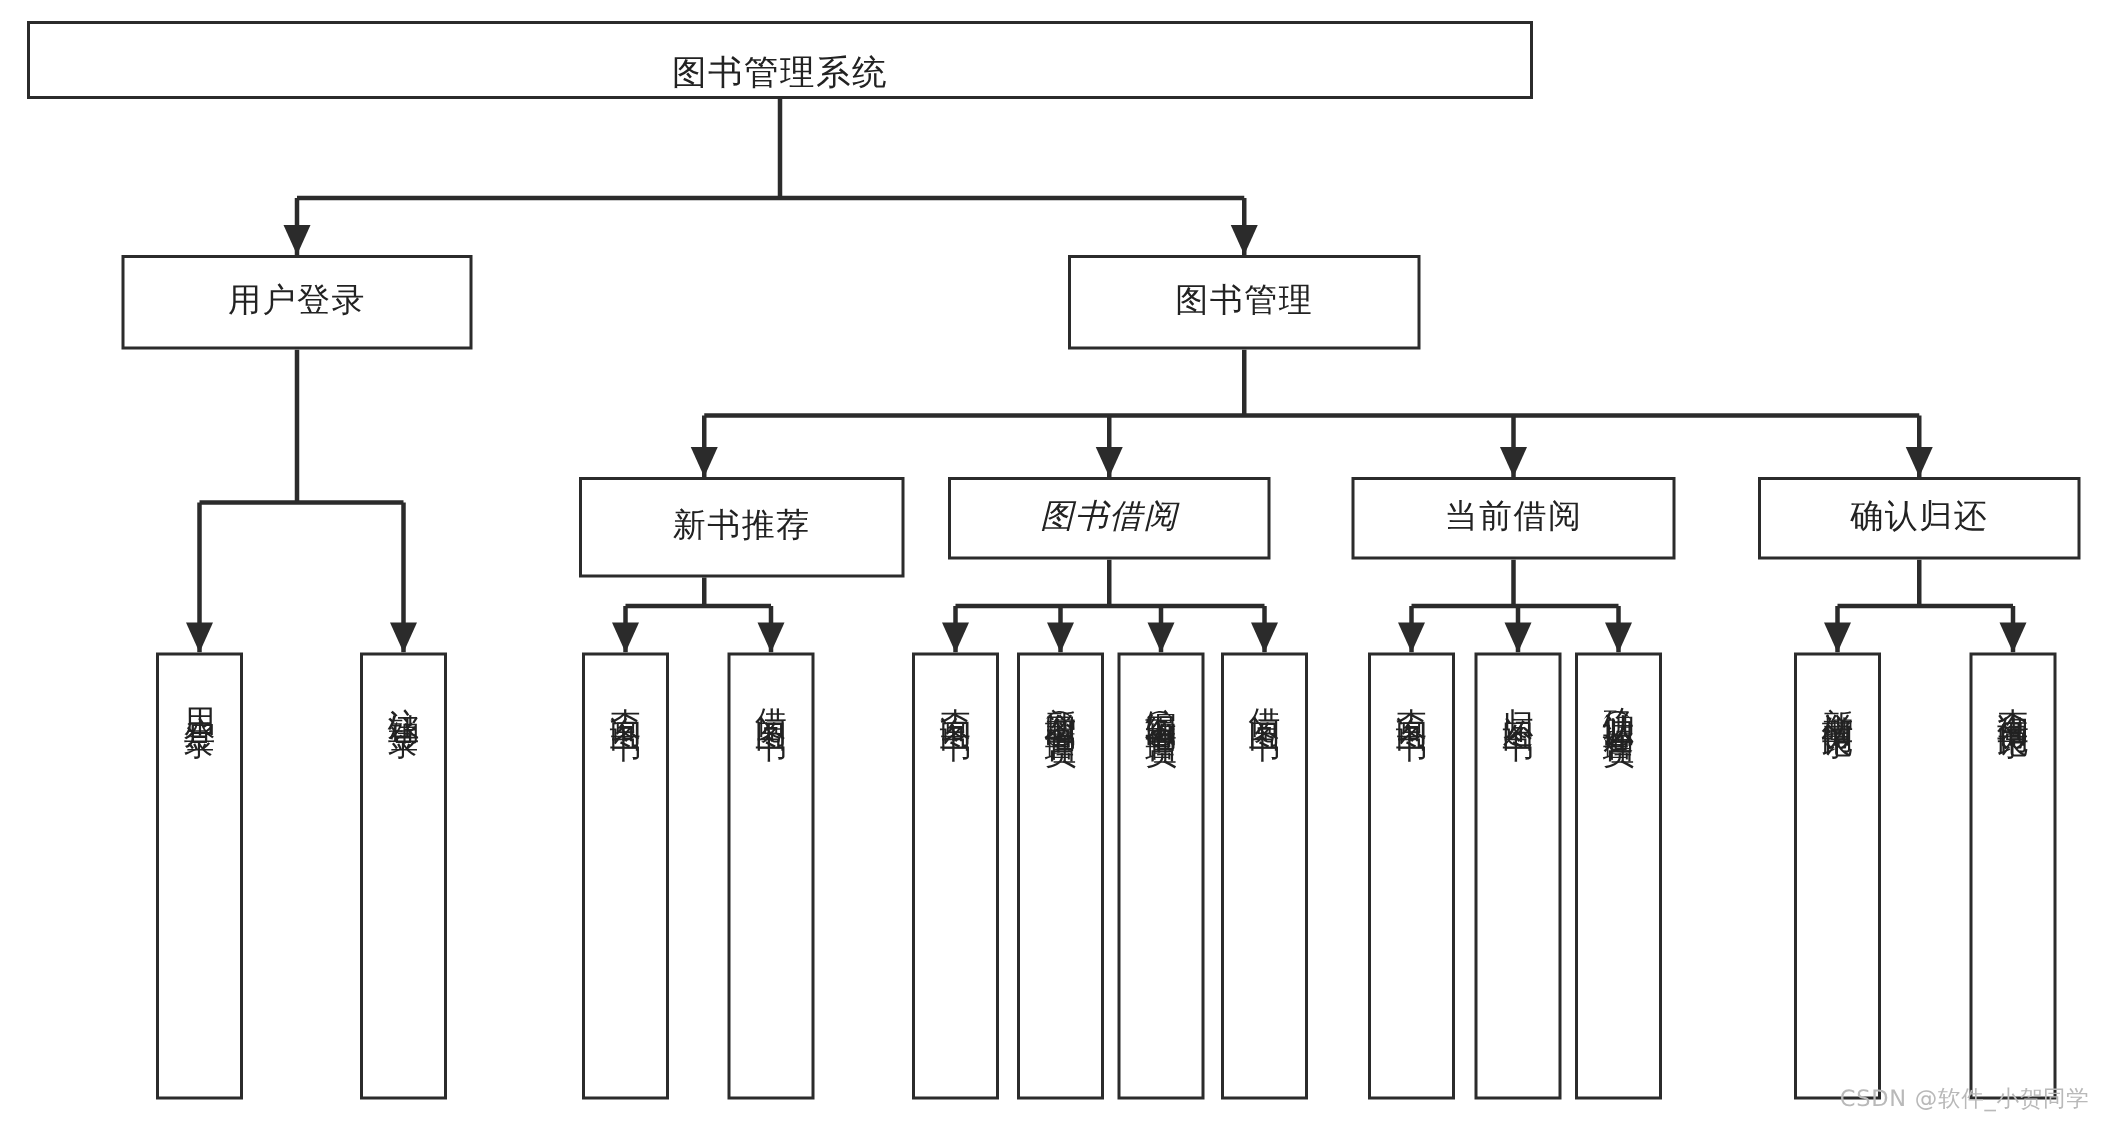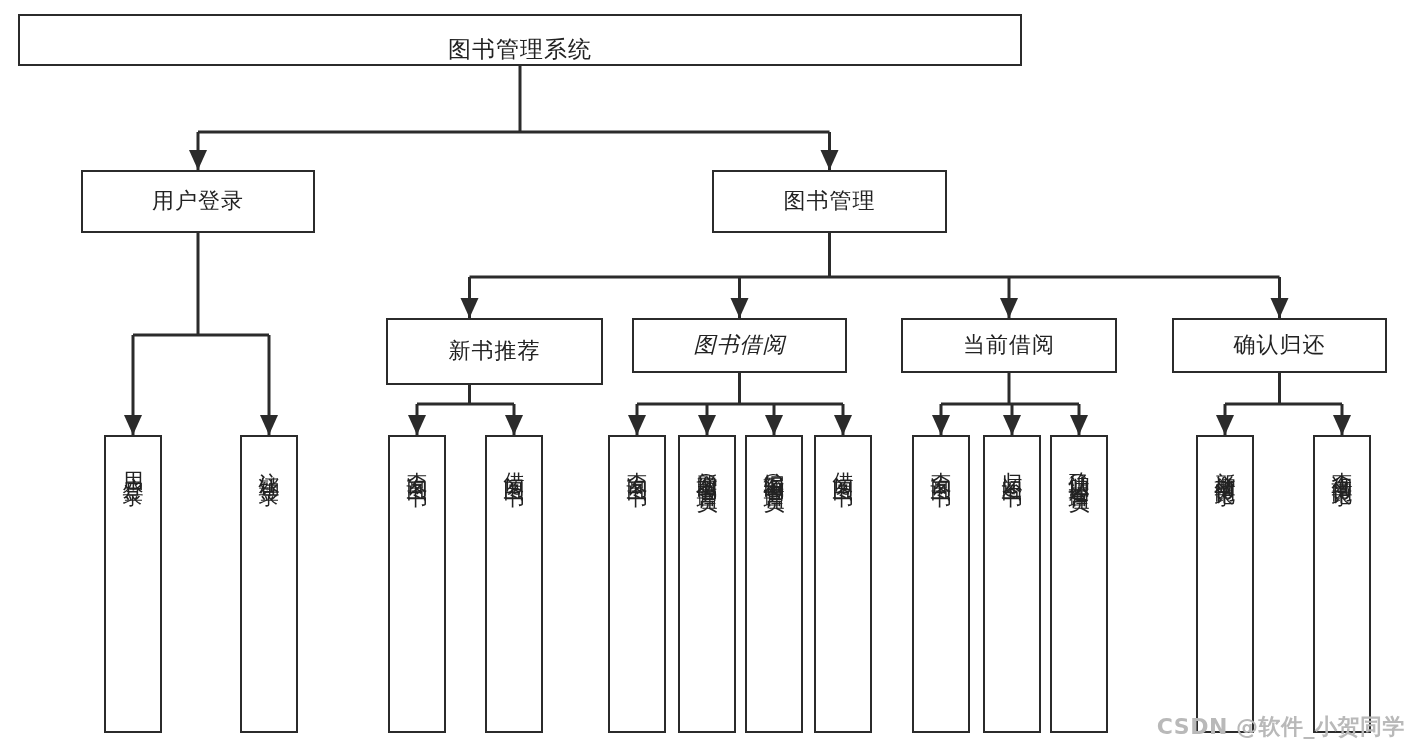--- a/index.html
+++ b/index.html
@@ -57,28 +57,27 @@
     letter-spacing: 5px;
     line-height: 1.05;
     white-space: nowrap;
     display: block;
   }
   .node.v.tall .vtext {
     letter-spacing: 3px;
   }
   #watermark {
     position: absolute;
-    right: 0;
+    right: 12px;
     bottom: 5px;
-    font-size: 22px;
+    font-size: 15px;
     color: #b9b9b9;
     letter-spacing: 0.5px;
     white-space: nowrap;
     user-select: none;
-    font-weight: bold;
   }
 </style>
 </head>
 <body>
 
 <div id="canvas">
   <svg id="edges" viewBox="0 0 1405 747" xmlns="http://www.w3.org/2000/svg">
       <line x1="520" y1="66" x2="520" y2="132" stroke="#2b2b2b" stroke-width="3"></line>
       <line x1="198" y1="132" x2="829.5" y2="132" stroke="#2b2b2b" stroke-width="3"></line>
       <line x1="198" y1="132" x2="198" y2="170" stroke="#2b2b2b" stroke-width="3"></line>

